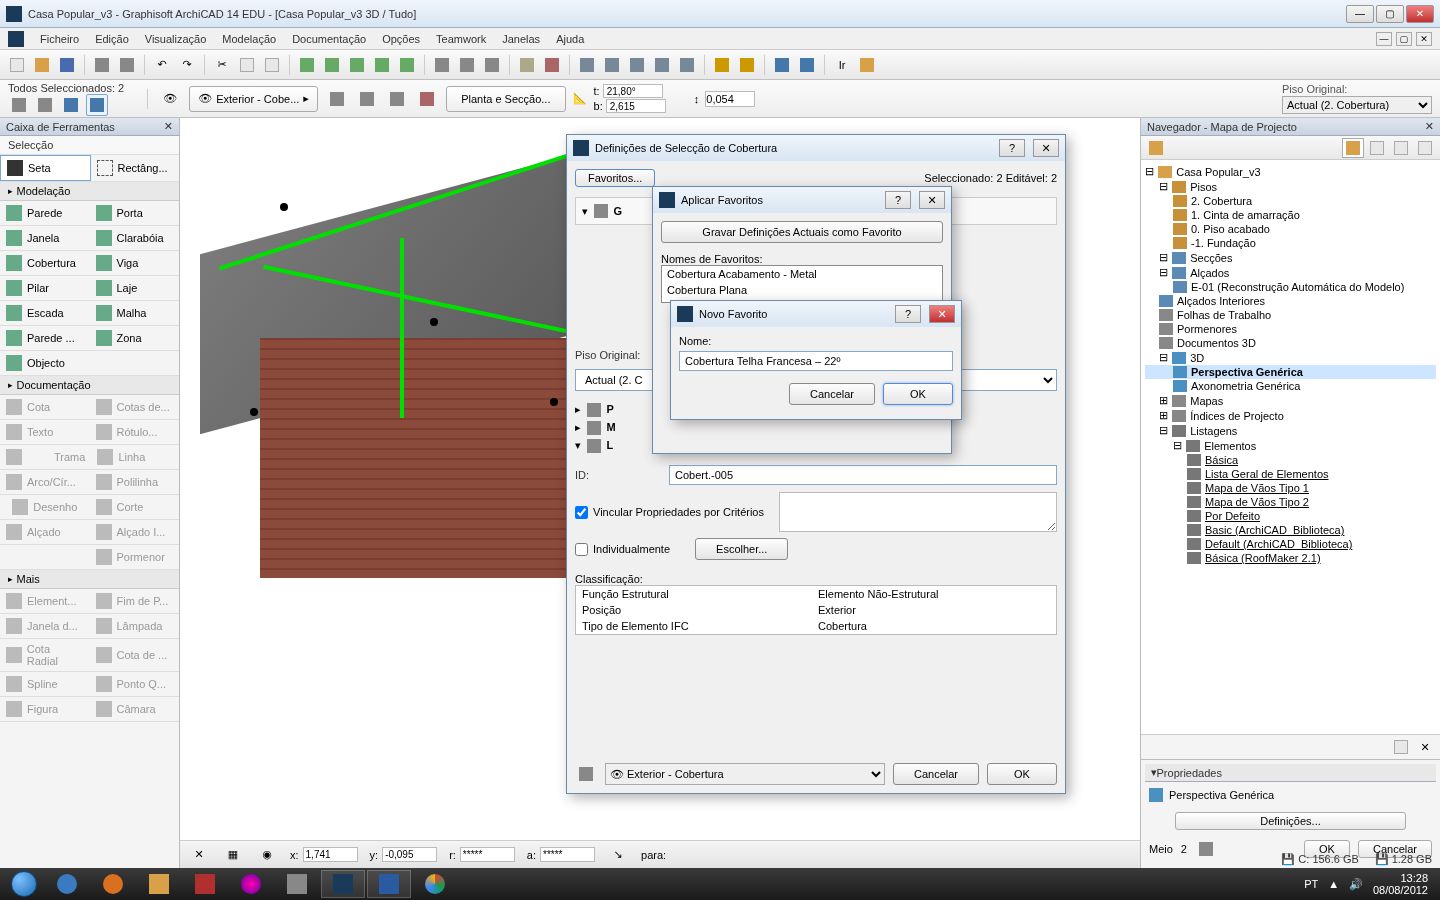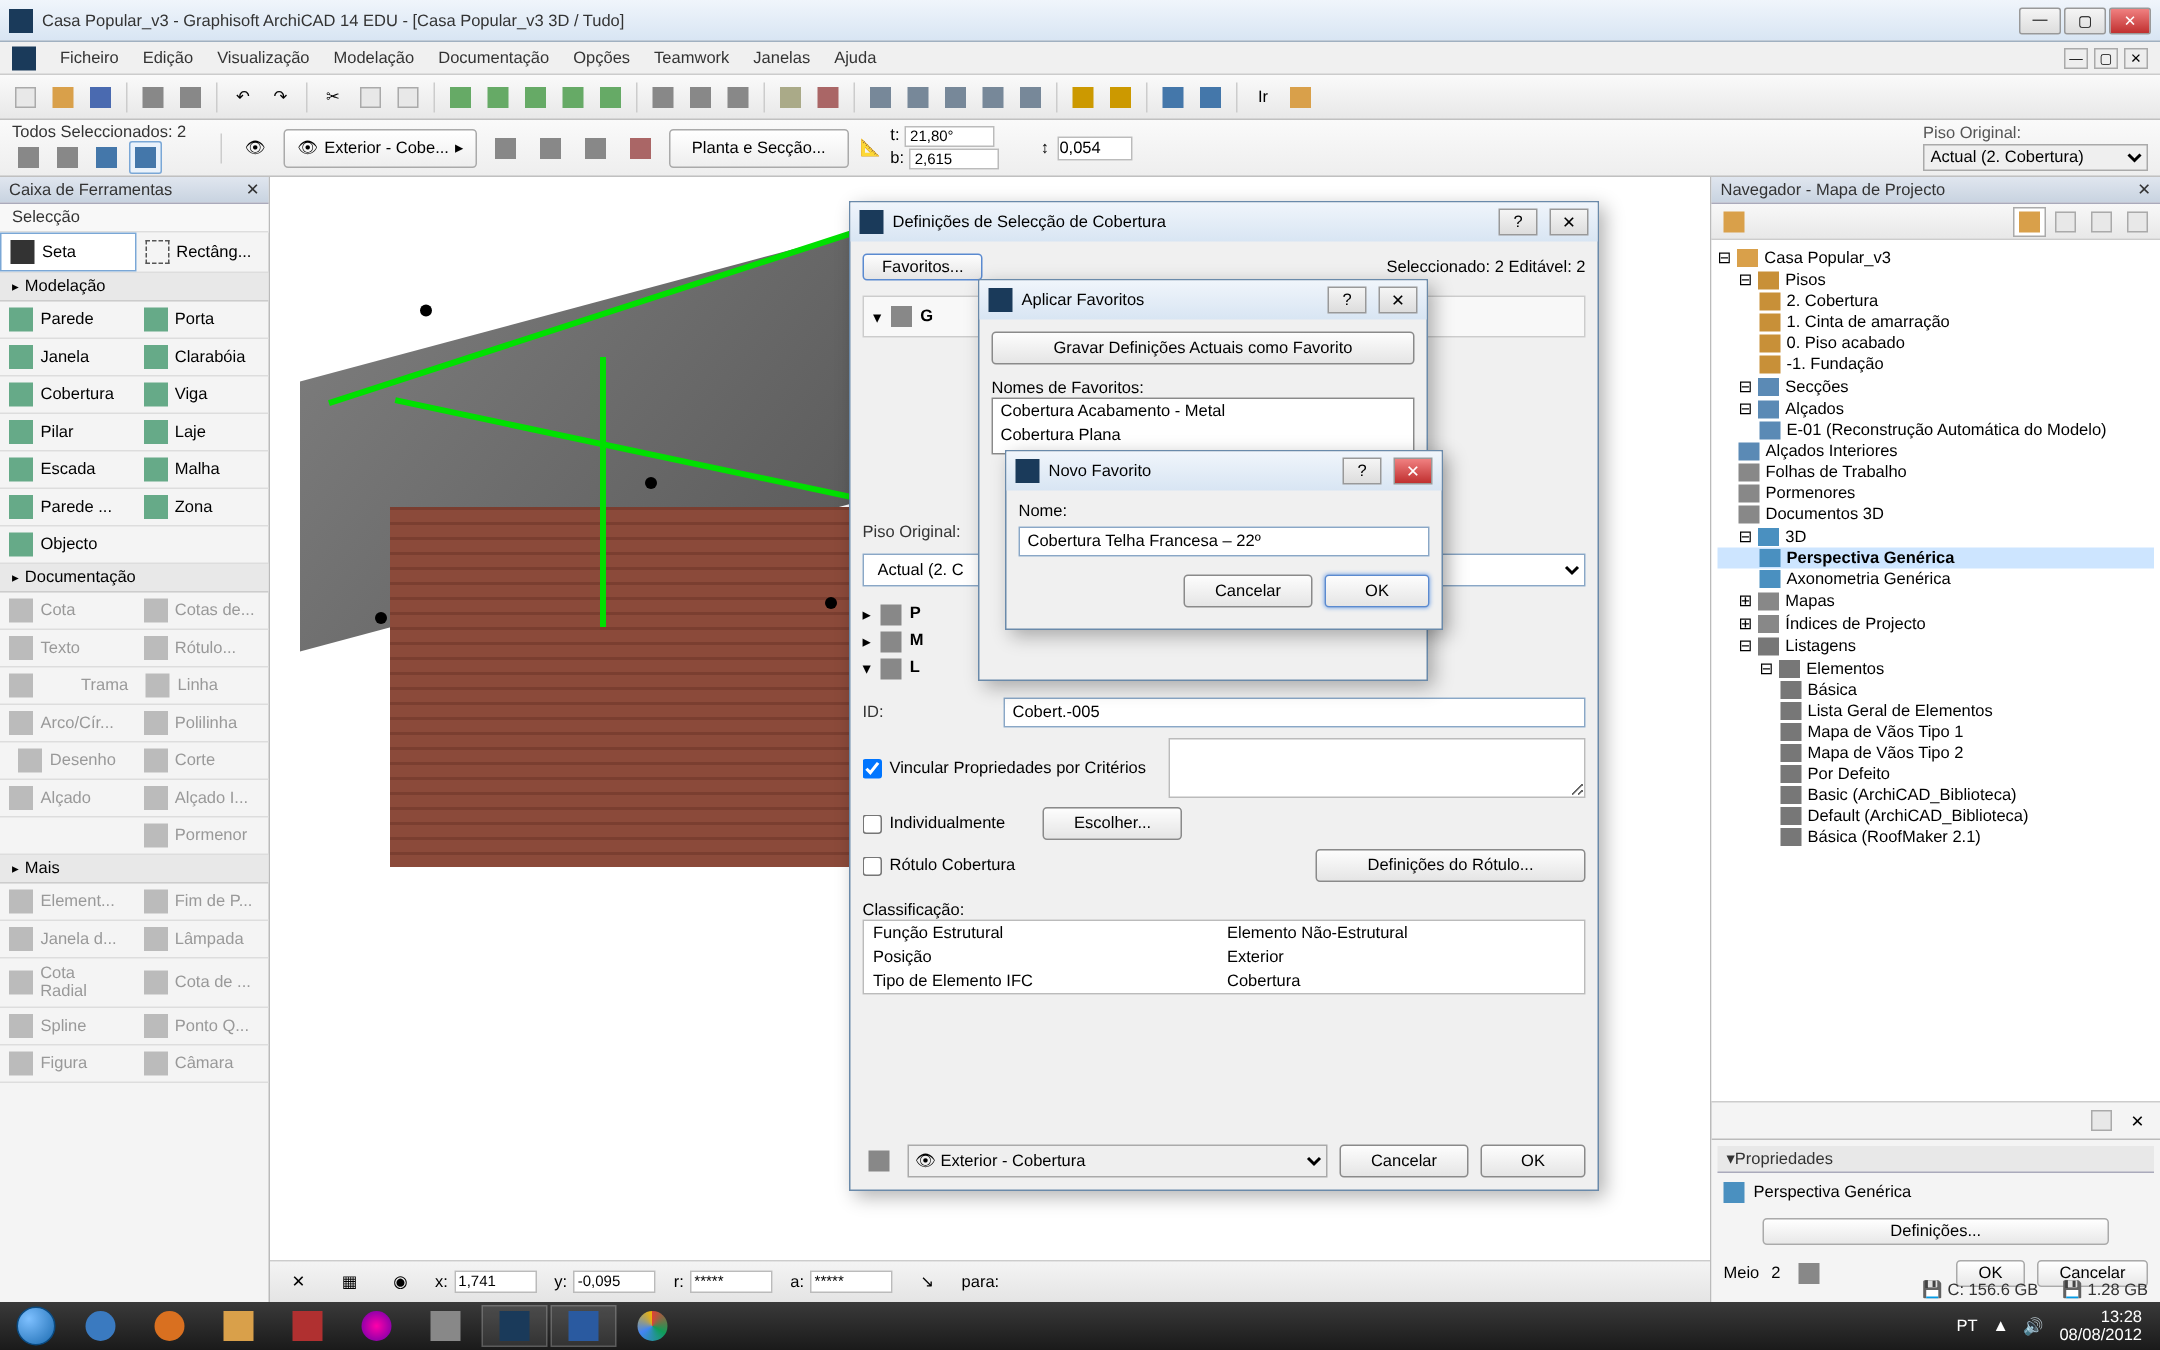--- a/index.html
+++ b/index.html
@@ -62,21 +62,21 @@
 
 .navigator { width: 300px; background: #f4f4f4; border-left: 1px solid #bbb; display: flex; flex-direction: column; }
 .nav-toolbar { height: 24px; background: linear-gradient(#f8f8f8,#e8e8e8); display: flex; align-items: center; padding: 0 4px; gap: 2px; border-bottom: 1px solid #ccc; }
 .nav-tb-btn { width: 22px; height: 20px; border: 1px solid transparent; display:flex;align-items:center;justify-content:center; }
 .nav-tb-btn.sel { border-color:#aaa; background:#fff; }
 .tree { flex: 1; overflow: auto; background: #fff; padding: 4px; }
 .tree-item { display: flex; align-items: center; gap: 4px; padding: 1px 0; white-space: nowrap; }
 .tree-item .ico { width: 14px; height: 12px; }
 .tree-item.selected { background: #cde5ff; }
 .tree-item.bold { font-weight: bold; }
-.ind-1 { padding-left: 14px; } .ind-2 { padding-left: 28px; } .ind-3 { padding-left: 42px; }
+.ind-1 { padding-left: 14px; } .ind-2 { padding-left: 28px; } .ind-3 { padding-left: 42px; text-decoration: underline; }
 .ico-proj{background:#d9a04a;} .ico-floor{background:#c89038;} .ico-sec{background:#5b8ab5;} .ico-doc{background:#888;} .ico-3d{background:#4a90c0;} .ico-list{background:#777;}
 
 
 .props-panel { border-top: 1px solid #bbb; padding: 4px; background: #f4f4f4; }
 .small-btn { padding: 2px 14px; border: 1px solid #aaa; background: linear-gradient(#fff,#e8e8e8); border-radius: 3px; }
 
 
 .dialog { position: absolute; background: #f0f0f0; border: 1px solid #6a8aaa; box-shadow: 4px 4px 12px rgba(0,0,0,.3); }
 .dialog-title { height: 26px; background: linear-gradient(#f0f5fb,#d8e5f3); display: flex; align-items: center; padding: 0 6px; gap:6px; }
 .dialog-title .dicon { width: 16px; height: 16px; background: #1a3a5a; }
@@ -810,25 +810,20 @@
     <div class="chk">
         <input type="checkbox" checked="" style="">
         <span>Vincular Propriedades por Critérios</span>
       <textarea style="flex: 1 1 0%; height: 40px; border: 1px solid rgb(187, 187, 187); margin-left: 10px;"></textarea>
     </div>
     <div class="chk">
         <input type="checkbox" style="">
         <span>Individualmente</span>
       <div class="btn" style="margin-left:20px;">Escolher...</div>
     </div>
-    <div class="chk">
-        <input type="checkbox" style="">
-        <span>Rótulo Cobertura</span>
-      <div class="btn" style="margin-left:auto;min-width:180px;">Definições do Rótulo...</div>
-    </div>
     <div style="margin-top:10px;"><span>Classificação:</span></div>
     <div class="cls-table" id="cls-table">
         <div class="cls-row">
           <div class="c1">Função Estrutural</div>
           <div class="c2">Elemento Não-Estrutural</div>
         </div>
         <div class="cls-row">
           <div class="c1">Posição</div>
           <div class="c2">Exterior</div>
         </div>

